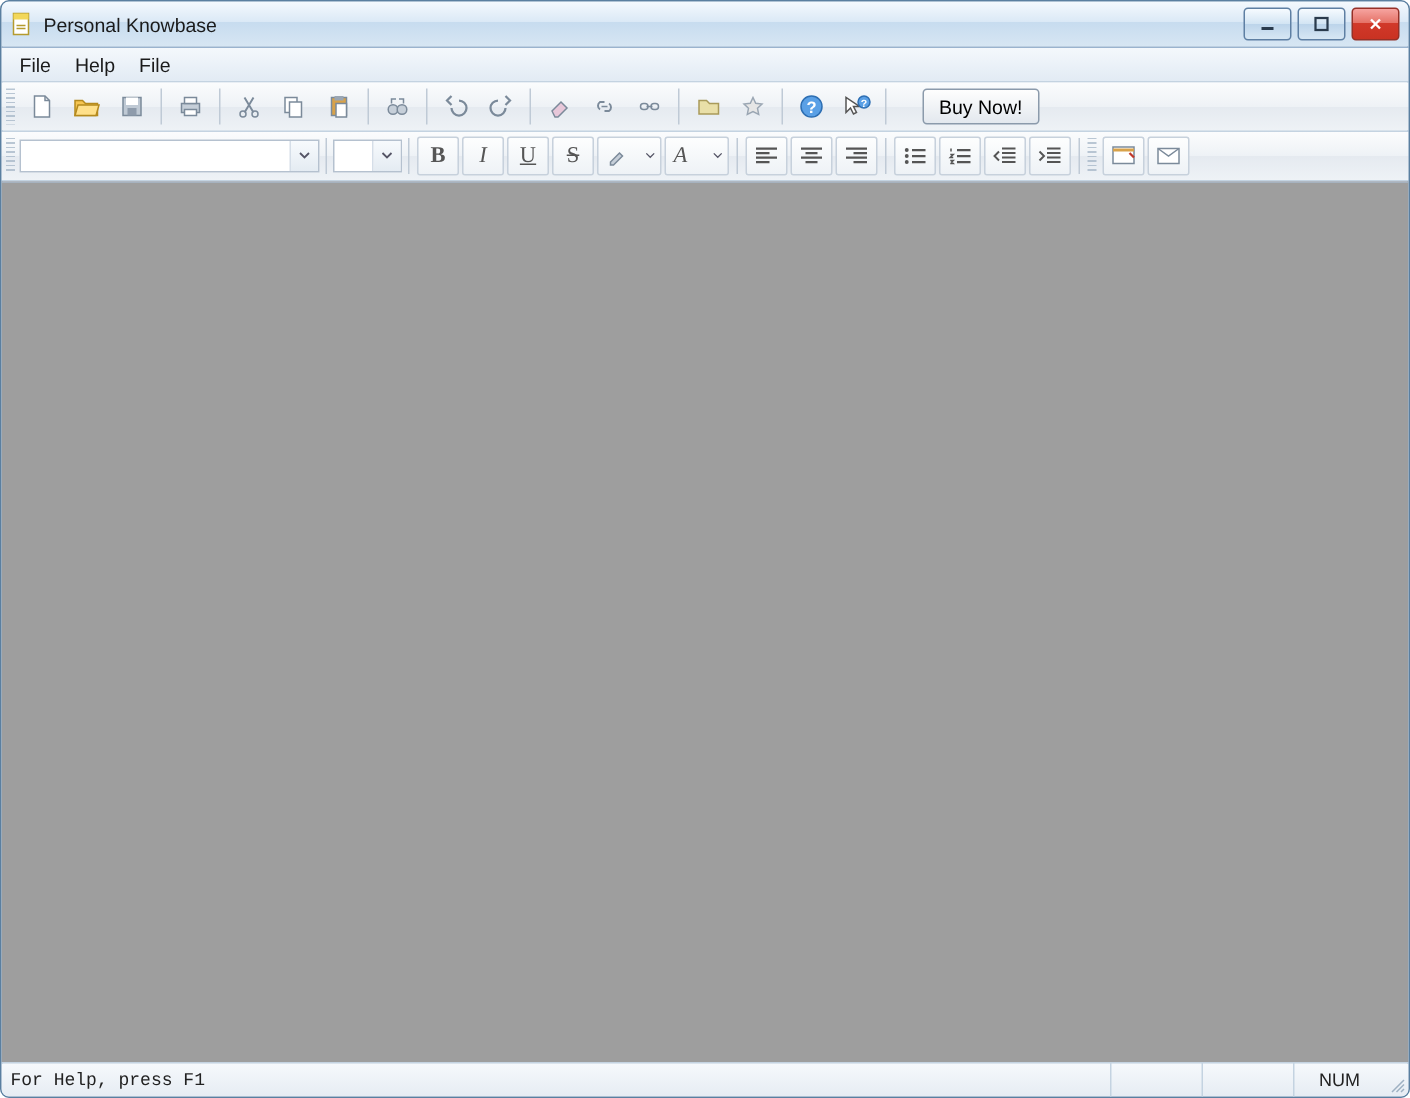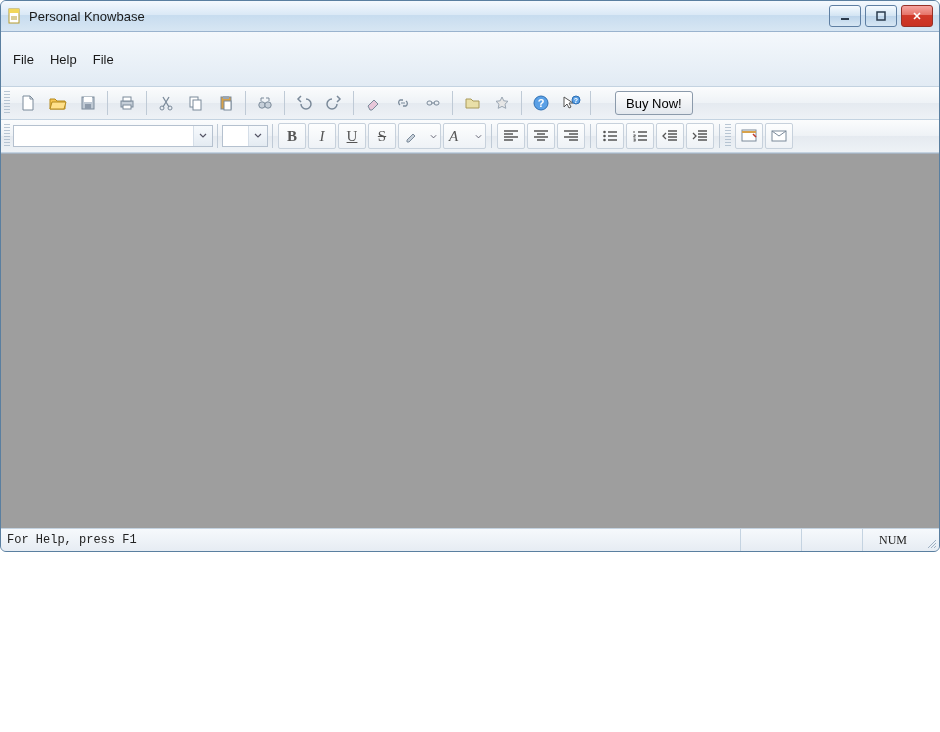--- a/index.html
+++ b/index.html
@@ -1,46 +1,46 @@
 <!DOCTYPE html>
 <html><head>
 <meta charset="utf-8">
 <style>
 html,body{margin:0;padding:0;font-family:"Segoe UI",Tahoma,sans-serif;font-size:12px;color:#222;}
-.window{width:940px;height:552px;box-sizing:border-box;border:1px solid #5a7fa0;border-radius:6px;overflow:hidden;background:#e9eef4;display:flex;flex-direction:column;box-shadow:0 0 0 1px #9db8d1 inset;}
+.window{width:940px;height:732px;box-sizing:border-box;border:1px solid #5a7fa0;border-radius:6px;overflow:hidden;background:#e9eef4;display:flex;flex-direction:column;box-shadow:0 0 0 1px #9db8d1 inset;}
 
 .titlebar{height:30px;background:linear-gradient(to bottom,#f4f9fe 0%,#dbe9f6 45%,#c7dcef 46%,#d7e6f3 100%);display:flex;align-items:center;padding:0 6px;border-bottom:1px solid #9ab3ce;}
 .titlebar .app-icon{width:16px;height:16px;margin-right:6px;}
 .titlebar .title{flex:0 0 auto;font-size:13px;color:#1a1a1a;}
 .titlebar .spacer{flex:1;}
 .winbtn{width:30px;height:20px;margin-left:4px;border:1px solid #5e7fa3;border-radius:3px;background:linear-gradient(to bottom,#f6fbff 0%,#d2e4f3 50%,#bcd4ea 51%,#d7e7f4 100%);display:flex;align-items:center;justify-content:center;cursor:default;}
 .winbtn.close{background:linear-gradient(to bottom,#f6a4a0 0%,#e57368 45%,#d1392a 46%,#c93222 100%);border-color:#963027;}
 .winbtn svg{display:block;}
 
-.menubar{height:22px;background:linear-gradient(to bottom,#f4f8fc,#e2ebf4);display:flex;align-items:stretch;padding:16px 4px;border-bottom:1px solid #c4d3e1;}
+.menubar{height:22px;background:linear-gradient(to bottom,#f4f8fc,#e2ebf4);display:flex;align-items:stretch;padding:0 4px;border-bottom:1px solid #c4d3e1;}
 .menuitem{padding:0 8px;display:flex;align-items:center;font-size:13px;color:#1a1a1a;cursor:default;}
 
 .toolbar{height:32px;background:linear-gradient(to bottom,#fbfcfd 0%,#eef2f6 50%,#e5eaf0 51%,#eef2f6 100%);display:flex;align-items:center;padding:0 2px;border-bottom:1px solid #c4d3e1;}
 .grip{width:6px;height:24px;margin:0 3px 0 1px;background:repeating-linear-gradient(to bottom,#9fb1c3 0,#9fb1c3 1px,transparent 1px,transparent 3px);opacity:.7;}
 .tbtn{width:26px;height:26px;display:flex;align-items:center;justify-content:center;border:1px solid transparent;border-radius:3px;margin:0 1px;cursor:default;}
 .tsep{width:1px;height:24px;background:#bfcad6;margin:0 4px;}
 .buy{height:24px;padding:0 10px;border:1px solid #8b9aab;border-radius:3px;background:linear-gradient(to bottom,#fefefe,#e3e8ee);font-size:13px;margin-left:20px;cursor:default;}
 .combo{height:22px;border:1px solid #b5c1cf;background:#fff;display:flex;align-items:center;box-sizing:border-box;}
 .combo .cval{flex:1;padding:0 4px;color:#555;}
 .combo .carrow{width:18px;height:100%;display:flex;align-items:center;justify-content:center;border-left:1px solid #d5dee8;background:linear-gradient(to bottom,#f7fafd,#e4ebf2);}
 .fmt{width:26px;height:24px;display:flex;align-items:center;justify-content:center;border:1px solid #c7d1dc;border-radius:2px;background:linear-gradient(to bottom,#fdfefe,#eef2f6);margin:0 1px;font-family:"Times New Roman",serif;font-size:15px;color:#555;cursor:default;}
 .fmt.split{width:36px;justify-content:flex-start;padding-left:5px;position:relative;}
 .fmt.split .dd{position:absolute;right:3px;top:50%;transform:translateY(-50%);}
 
 .content{flex:1;background:#9e9e9e;border-top:1px solid #a6b2bf;}
 
 .statusbar{height:22px;background:linear-gradient(to bottom,#f6f9fc,#e6ecf3);border-top:1px solid #c4d3e1;display:flex;align-items:center;font-size:12px;color:#222;}
 .statusbar .stext{padding:0 6px;flex:0 0 auto;font-family:Liberation Mono, monospace;}
 .statusbar .sfill{flex:1;}
-.statusbar .spanel{border-left:1px solid #c4d3e1;height:100%;display:flex;align-items:center;padding:1px 10px;min-width:40px;justify-content:center;font-family:Liberation Serif, serif;}
+.statusbar .spanel{border-left:1px solid #c4d3e1;height:100%;display:flex;align-items:center;padding:1px 10px;min-width:40px;justify-content:center;}
 .statusbar .sgrip{width:16px;height:100%;display:flex;align-items:flex-end;justify-content:flex-end;padding:0 2px 2px 0;box-sizing:border-box;}
 svg{pointer-events:none;}
 </style>
 </head>
 <body>
 
 <div class="window">
 
   <div class="titlebar">
     <span class="app-icon">

